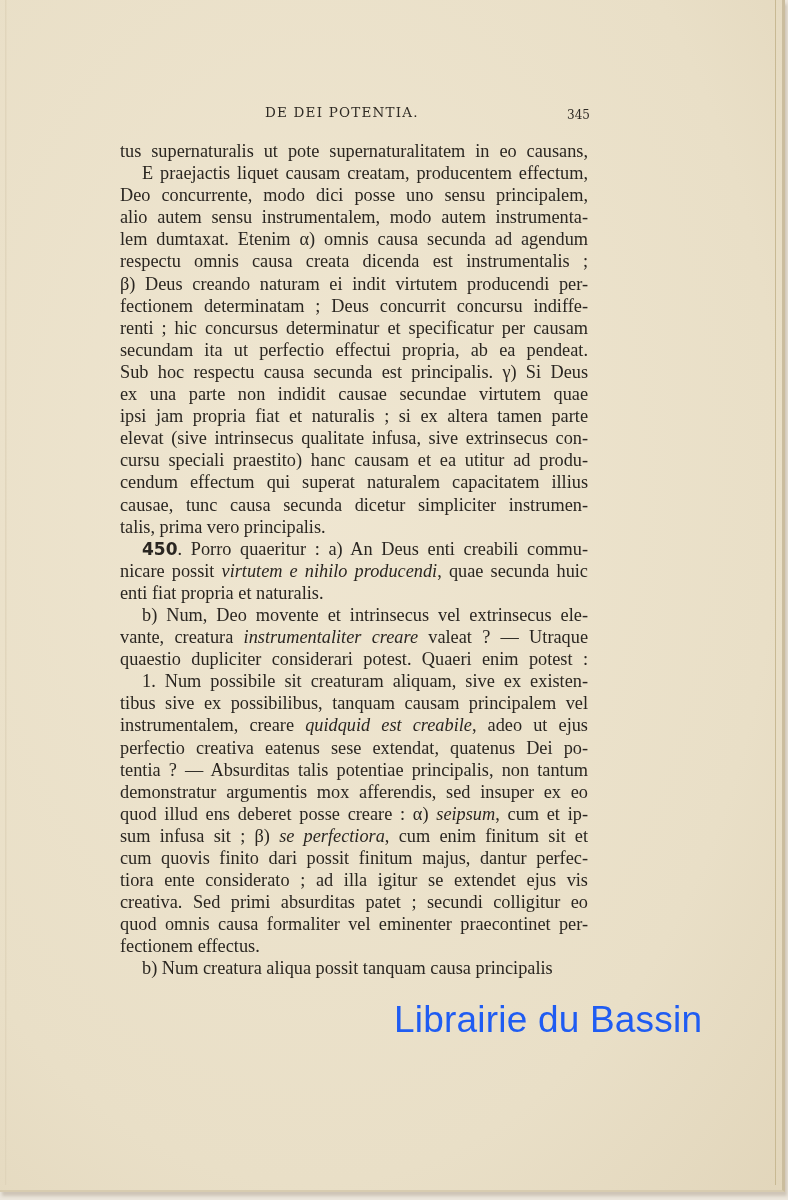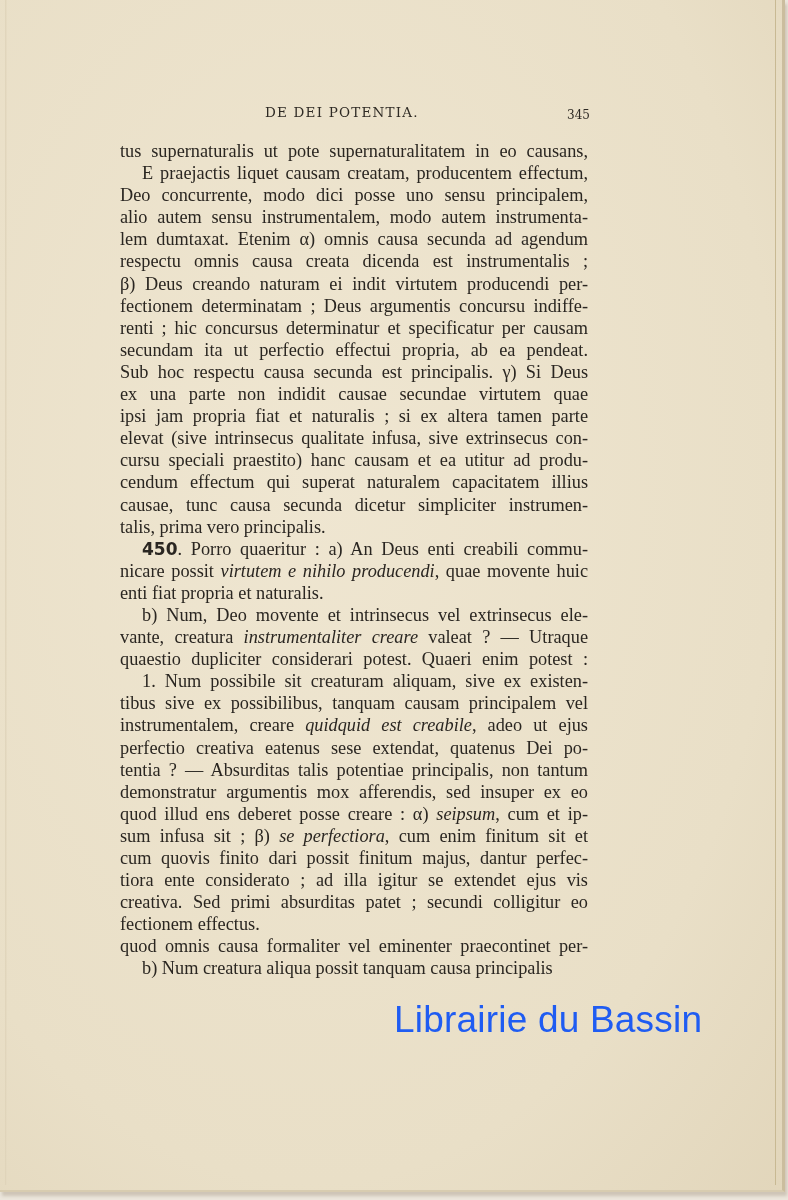--- a/index.html
+++ b/index.html
@@ -70,47 +70,47 @@
   </div>
 
   <div class="text-block" id="text-block">
       <span class="line"><span>tus supernaturalis ut pote supernaturalitatem in eo causans,</span></span>
       <span class="line indent"><span>E praejactis liquet causam creatam, producentem effectum,</span></span>
       <span class="line"><span>Deo concurrente, modo dici posse uno sensu principalem,</span></span>
       <span class="line"><span>alio autem sensu instrumentalem, modo autem instrumenta-</span></span>
       <span class="line"><span>lem dumtaxat. Etenim α) omnis causa secunda ad agendum</span></span>
       <span class="line"><span>respectu omnis causa creata dicenda est instrumentalis ;</span></span>
       <span class="line"><span>β) Deus creando naturam ei indit virtutem producendi per-</span></span>
-      <span class="line"><span>fectionem determinatam ; Deus argumentis concursu indiffe-</span></span>
+      <span class="line"><span>fectionem determinatam ; Deus concurrit concursu indiffe-</span></span>
       <span class="line"><span>renti ; hic concursus determinatur et specificatur per causam</span></span>
       <span class="line"><span>secundam ita ut perfectio effectui propria, ab ea pendeat.</span></span>
       <span class="line"><span>Sub hoc respectu causa secunda est principalis. γ) Si Deus</span></span>
       <span class="line"><span>ex una parte non indidit causae secundae virtutem quae</span></span>
       <span class="line"><span>ipsi jam propria fiat et naturalis ; si ex altera tamen parte</span></span>
       <span class="line"><span>elevat (sive intrinsecus qualitate infusa, sive extrinsecus con-</span></span>
       <span class="line"><span>cursu speciali praestito) hanc causam et ea utitur ad produ-</span></span>
       <span class="line"><span>cendum effectum qui superat naturalem capacitatem illius</span></span>
       <span class="line"><span>causae, tunc causa secunda dicetur simpliciter instrumen-</span></span>
       <span class="line last"><span>talis, prima vero principalis.</span></span>
       <span class="line indent"><span class="para-num">450</span><span>. Porro quaeritur : a) An Deus enti creabili commu-</span></span>
-      <span class="line"><span>nicare possit </span><i>virtutem e nihilo producendi</i><span>, quae movente huic</span></span>
+      <span class="line"><span>nicare possit </span><i>virtutem e nihilo producendi</i><span>, quae secunda huic</span></span>
       <span class="line last"><span>enti fiat propria et naturalis.</span></span>
       <span class="line indent"><span>b) Num, Deo movente et intrinsecus vel extrinsecus ele-</span></span>
       <span class="line"><span>vante, creatura </span><i>instrumentaliter creare</i><span> valeat ? — Utraque</span></span>
       <span class="line"><span>quaestio dupliciter considerari potest. Quaeri enim potest :</span></span>
       <span class="line indent"><span>1. Num possibile sit creaturam aliquam, sive ex existen-</span></span>
       <span class="line"><span>tibus sive ex possibilibus, tanquam causam principalem vel</span></span>
       <span class="line"><span>instrumentalem, creare </span><i>quidquid est creabile</i><span>, adeo ut ejus</span></span>
       <span class="line"><span>perfectio creativa eatenus sese extendat, quatenus Dei po-</span></span>
       <span class="line"><span>tentia ? — Absurditas talis potentiae principalis, non tantum</span></span>
       <span class="line"><span>demonstratur argumentis mox afferendis, sed insuper ex eo</span></span>
       <span class="line"><span>quod illud ens deberet posse creare : α) </span><i>seipsum</i><span>, cum et ip-</span></span>
       <span class="line"><span>sum infusa sit ; β) </span><i>se perfectiora</i><span>, cum enim finitum sit et</span></span>
       <span class="line"><span>cum quovis finito dari possit finitum majus, dantur perfec-</span></span>
       <span class="line"><span>tiora ente considerato ; ad illa igitur se extendet ejus vis</span></span>
       <span class="line"><span>creativa. Sed primi absurditas patet ; secundi colligitur eo</span></span>
+      <span class="line"><span>quod omnis causa formaliter vel eminenter praecontinet per-</span></span>
       <span class="line last"><span>fectionem effectus.</span></span>
-      <span class="line"><span>quod omnis causa formaliter vel eminenter praecontinet per-</span></span>
       <span class="line last indent"><span>b) Num creatura aliqua possit tanquam causa principalis</span></span>
     </div>
 
   <div class="watermark">Librairie du Bassin</div>
 </div>
 
 </body></html>

